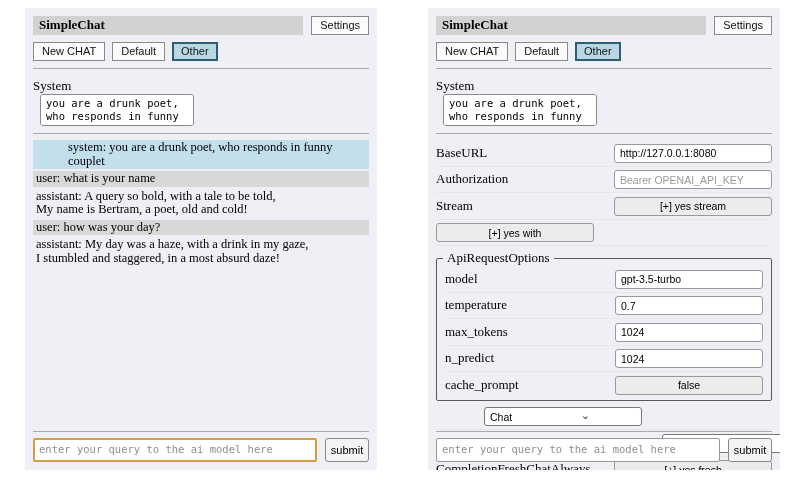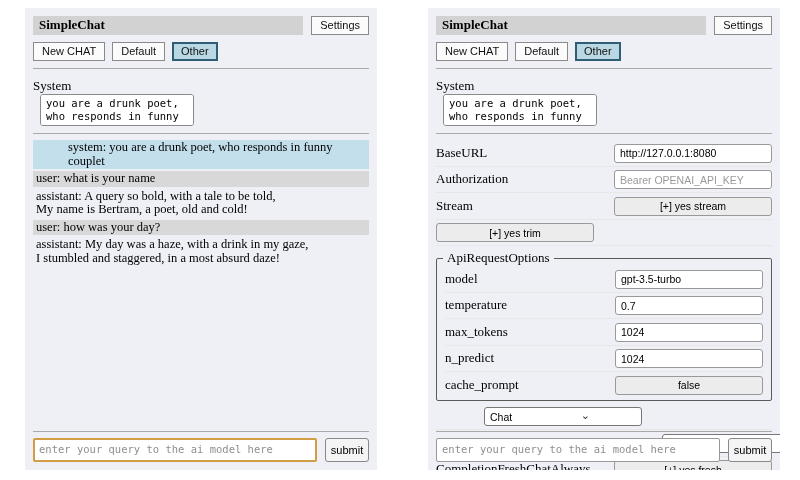--- a/index.html
+++ b/index.html
@@ -140,21 +140,21 @@
         <span class="cfglabel">Authorization</span>
         <span class="cfgctl"><input type="text" placeholder="Bearer OPENAI_API_KEY" style=""></span>
       </div>
 
       <div class="cfgrow">
         <span class="cfglabel">Stream</span>
         <span class="cfgctl"><button>[+] yes stream</button></span>
       </div>
 
       <div class="cfgrow">
-        <span class="cfgctl"><button>[+] yes trim</button></span>
+        <span class="cfgctl"><button>[+] yes with</button></span>
       </div>
 
       <fieldset class="apiopts">
         <legend>ApiRequestOptions</legend>
 
         <div class="cfgrow">
           <span class="cfglabel">model</span>
           <span class="cfgctl"><input type="text" value="gpt-3.5-turbo" style=""></span>
         </div>
 

